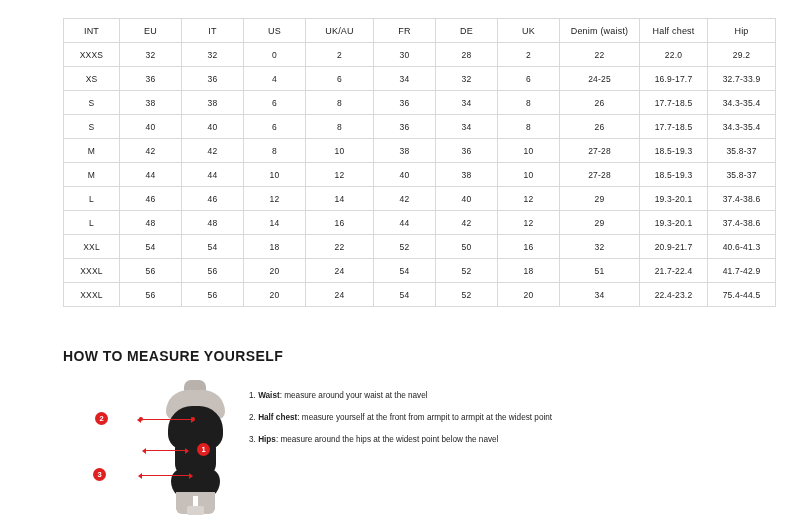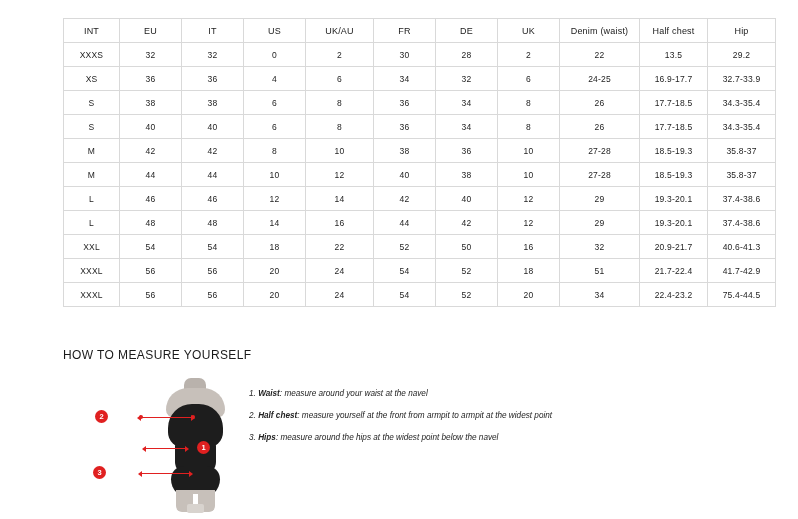--- a/index.html
+++ b/index.html
@@ -61,22 +61,22 @@
   col.c-hip   { width: 68px; }
 
   
   .measure {
     position: absolute;
     left: 63px;
     top: 348px;
     width: 700px;
   }
   .measure-title {
-    font-size: 12px;
-    font-weight: normal;
+    font-size: 14px;
+    font-weight: bold;
     letter-spacing: .4px;
     color: #1a1a1a;
     margin-bottom: 14px;
   }
   .measure-body {
     position: relative;
     display: flex;
     align-items: flex-start;
   }
   .figure {
@@ -90,21 +90,20 @@
   .notes {
     margin-left: 14px;
     margin-top: 12px;
   }
   .note {
     font-size: 8.2px;
     line-height: 1.35;
     color: #232323;
     margin-bottom: 11px;
     white-space: nowrap;
-    font-style: italic;
   }
   .note b { font-weight: bold; }
 
   
   .torso {
     position: absolute;
     left: 30px;
     top: 6px;
     width: 62px;
     height: 112px;
@@ -273,21 +272,21 @@
         <tr>
           <td>XXXS</td>
           <td>32</td>
           <td>32</td>
           <td>0</td>
           <td>2</td>
           <td>30</td>
           <td>28</td>
           <td>2</td>
           <td>22</td>
-          <td>13.5</td>
+          <td>22.0</td>
           <td>29.2</td>
         </tr>
         <tr>
           <td>XS</td>
           <td>36</td>
           <td>36</td>
           <td>4</td>
           <td>6</td>
           <td>34</td>
           <td>32</td>

